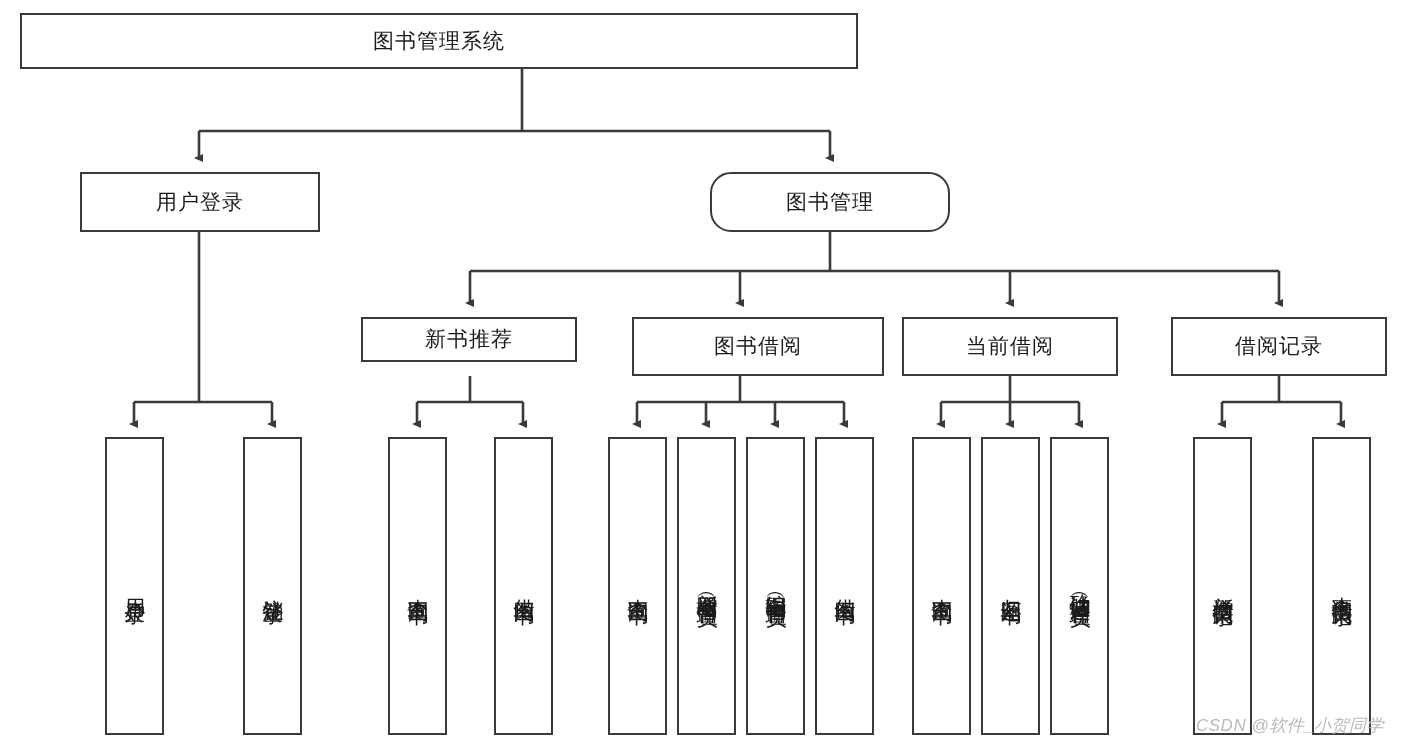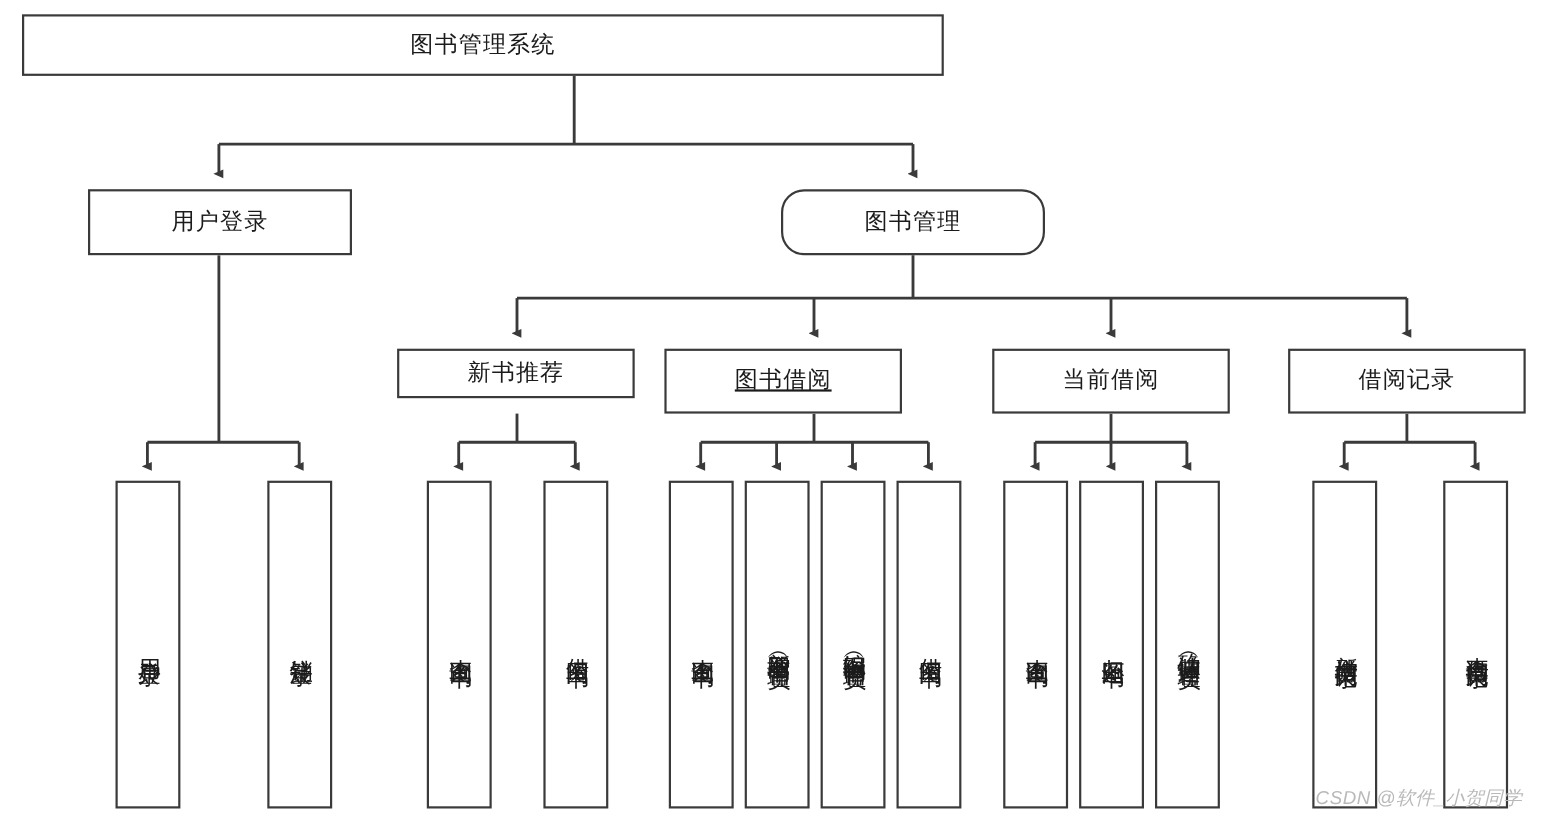--- a/index.html
+++ b/index.html
@@ -130,21 +130,21 @@
   <div class="node h" style="left:80px; top:172px; width:240px; height:60px;">
     <span class="node-label">用户登录</span>
   </div>
   <div class="node h" style="left:710px; top:172px; width:240px; height:60px;border-radius:21px;">
     <span class="node-label">图书管理</span>
   </div>
 
   <div class="node h" style="left:349px; top:317px; width:216px; height:45px;margin-left:12px;">
     <span class="node-label">新书推荐</span>
   </div>
-  <div class="node h" style="left:604px; top:317px; width:216px; height:59px;text-decoration:underline;">
+  <div class="node h" style="left:632px; top:317px; width:252px; height:59px;">
     <span class="node-label">图书借阅</span>
   </div>
   <div class="node h" style="left:1171px; top:317px; width:216px; height:59px;">
     <span class="node-label">借阅记录</span>
   </div>
   <div class="node h" style="left:902px; top:317px; width:216px; height:59px;">
     <span class="node-label">当前借阅</span>
   </div>
 
   <div class="node v" style="left:105px; top:437px; width:59px; height:298px;">

